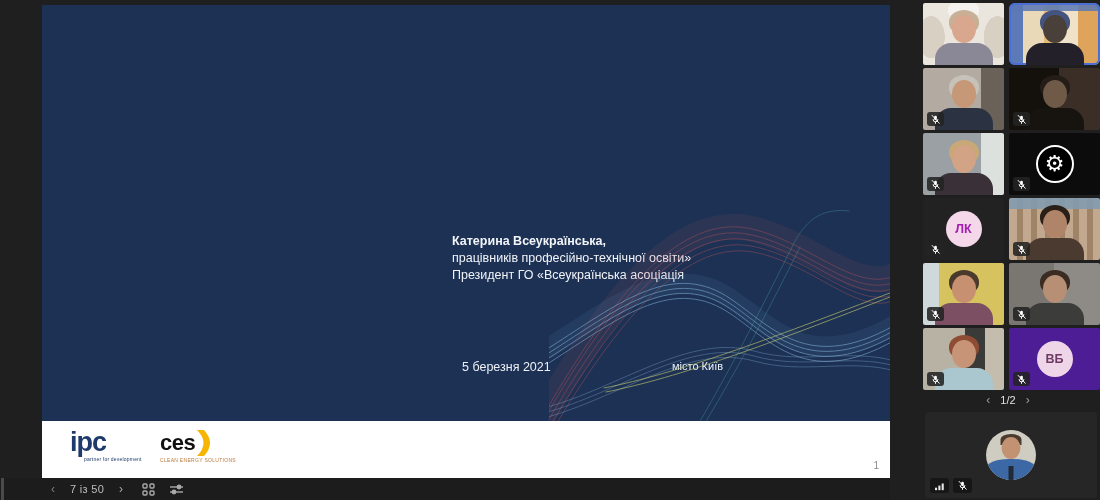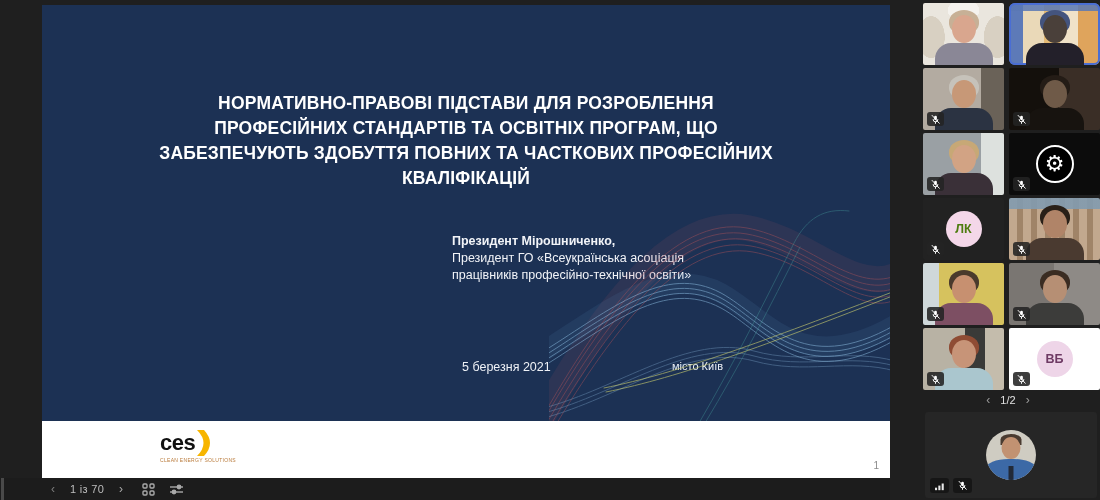--- a/index.html
+++ b/index.html
@@ -69,26 +69,25 @@
   .self-icons .icon-box{width:19px;height:15px;background:rgba(20,20,20,.85);border-radius:3px;
                         display:flex;align-items:center;justify-content:center;}
 </style>
 </head>
 <body>
 
 <div class="screen">
 
   <div class="slide">
     <div class="slide-body">
-      <div class="slide-title">НОРМАТИВНО-ПРАВОВІ ПІДСТАВИ ДЛЯ РОЗРОБЛЕННЯ ПРОФЕСІЙНИХ СТАНДАРТІВ ТА ОСВІТНІХ ПРОГРАМ, ЩО ЗАБЕЗПЕЧУЮТЬ ЗДОБУТТЯ ПОВНИХ ТА ЧАСТКОВИХ ПРОФЕСІЙНИХ КВАЛІФІКАЦІЙ</div>
 
       <div class="author-block">
-        <div class="author-name">Президент Мірошниченко,</div>
+        <div class="author-name">Катерина Всеукраїнська,</div>
+        <div>працівників професійно-технічної освіти»</div>
         <div>Президент ГО «Всеукраїнська асоціація</div>
-        <div>працівників професійно-технічної освіти»</div>
       </div>
 
       <div class="date-label">5 березня  2021</div>
       <div class="city-label">місто Київ</div>
 
       <svg class="waves" width="345" height="240" viewBox="0 0 345 240">
         <g fill="none" stroke-linecap="round">
           <path d="M-10 240 C 55 125, 125 32, 198 45 C 258 56, 303 110, 346 93" stroke="#b05060" stroke-width="26" opacity="0.12"></path>
           <path d="M-5 168 C 62 126, 116 80, 172 110 C 216 134, 252 196, 346 142" stroke="#5c8fc0" stroke-width="20" opacity="0.12"></path>
           <g stroke="#9e4e58" opacity="0.5" stroke-width="1">
@@ -115,36 +114,40 @@
           </g>
           <g stroke="#49a7a3" opacity="0.35" stroke-width="1">
             <path d="M150 240 C 185 180, 215 120, 245 60 C 258 35, 275 25, 300 28"></path>
             <path d="M156 240 C 191 182, 221 124, 251 64"></path>
           </g>
         </g>
       </svg>
     </div>
 
     <div class="slide-footer">
+      <div class="logo-ipc">
+        <span class="ipc-text">ipc</span>
+        <span class="ipc-tag">partner for development</span>
+      </div>
       <div class="logo-ces">
         <div class="ces-row">
           <span class="ces-text">ces</span>
           <svg class="ces-chevron" width="15" height="26" viewBox="0 0 15 26">
             <path d="M1 0 Q14 13 1 26 L8 26 Q20 13 8 0 Z" fill="#f7b500"></path>
           </svg>
         </div>
         <span class="ces-tag">CLEAN ENERGY SOLUTIONS</span>
       </div>
       <div class="page-num">1</div>
     </div>
   </div>
 
   <div class="bottom-toolbar">
     <span class="tb-chev prev">‹</span>
-    <span class="tb-pager">1 із 70</span>
+    <span class="tb-pager">7 із 50</span>
     <span class="tb-chev">›</span>
     <span class="tb-icon">
       <svg width="13" height="13" viewBox="0 0 13 13">
         <g fill="none" stroke="#a9a9a9" stroke-width="1.4">
           <rect x="1" y="1" width="4" height="4" rx="1"></rect>
             <rect x="8" y="1" width="4" height="4" rx="1"></rect>
           <rect x="1" y="8" width="4" height="4" rx="1"></rect>
             <rect x="8" y="8" width="4" height="4" rx="1"></rect>
         </g>
       </svg>
@@ -228,21 +231,21 @@
               <rect x="6" y="2.5" width="4" height="6.5" rx="2" fill="#fff"></rect>
               <g fill="none" stroke="#fff" stroke-width="1.4" stroke-linecap="round">
                 <path d="M4.5 8a3.5 3.5 0 0 0 7 0"></path>
                 <path d="M8 11.5v2.2"></path>
                 <path d="M3 2l10.5 11.5"></path>
               </g>
             </svg>
           </div>
         </div>
         <div class="tile" style="background: rgb(34, 34, 34);">
-          <div class="init-circle" style="background: rgb(244, 215, 233); color: #4d7c0f;">ЛК</div>
+          <div class="init-circle" style="background: rgb(244, 215, 233); color: #a21caf;">ЛК</div>
           <div class="mic-badge">
             <svg width="11" height="11" viewBox="0 0 16 16">
               <rect x="6" y="2.5" width="4" height="6.5" rx="2" fill="#fff"></rect>
               <g fill="none" stroke="#fff" stroke-width="1.4" stroke-linecap="round">
                 <path d="M4.5 8a3.5 3.5 0 0 0 7 0"></path>
                 <path d="M8 11.5v2.2"></path>
                 <path d="M3 2l10.5 11.5"></path>
               </g>
             </svg>
           </div>
@@ -300,21 +303,21 @@
             <svg width="11" height="11" viewBox="0 0 16 16">
               <rect x="6" y="2.5" width="4" height="6.5" rx="2" fill="#fff"></rect>
               <g fill="none" stroke="#fff" stroke-width="1.4" stroke-linecap="round">
                 <path d="M4.5 8a3.5 3.5 0 0 0 7 0"></path>
                 <path d="M8 11.5v2.2"></path>
                 <path d="M3 2l10.5 11.5"></path>
               </g>
             </svg>
           </div>
         </div>
-        <div class="tile" style="background: #ffffff;">
+        <div class="tile" style="background: #4c1d95;">
           <div class="init-circle" style="background: rgb(238, 213, 232); color: rgb(110, 58, 100);">ВБ</div>
           <div class="mic-badge">
             <svg width="11" height="11" viewBox="0 0 16 16">
               <rect x="6" y="2.5" width="4" height="6.5" rx="2" fill="#fff"></rect>
               <g fill="none" stroke="#fff" stroke-width="1.4" stroke-linecap="round">
                 <path d="M4.5 8a3.5 3.5 0 0 0 7 0"></path>
                 <path d="M8 11.5v2.2"></path>
                 <path d="M3 2l10.5 11.5"></path>
               </g>
             </svg>

